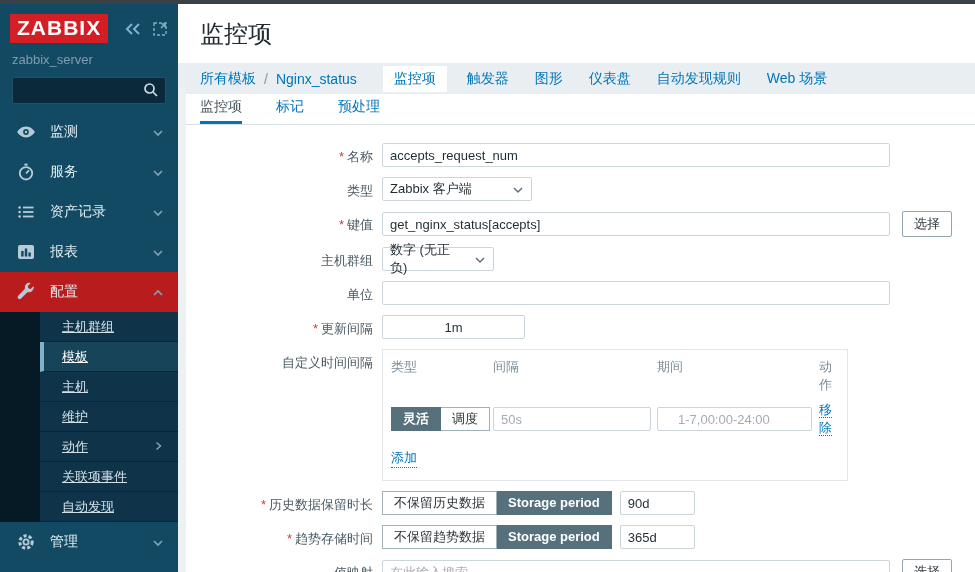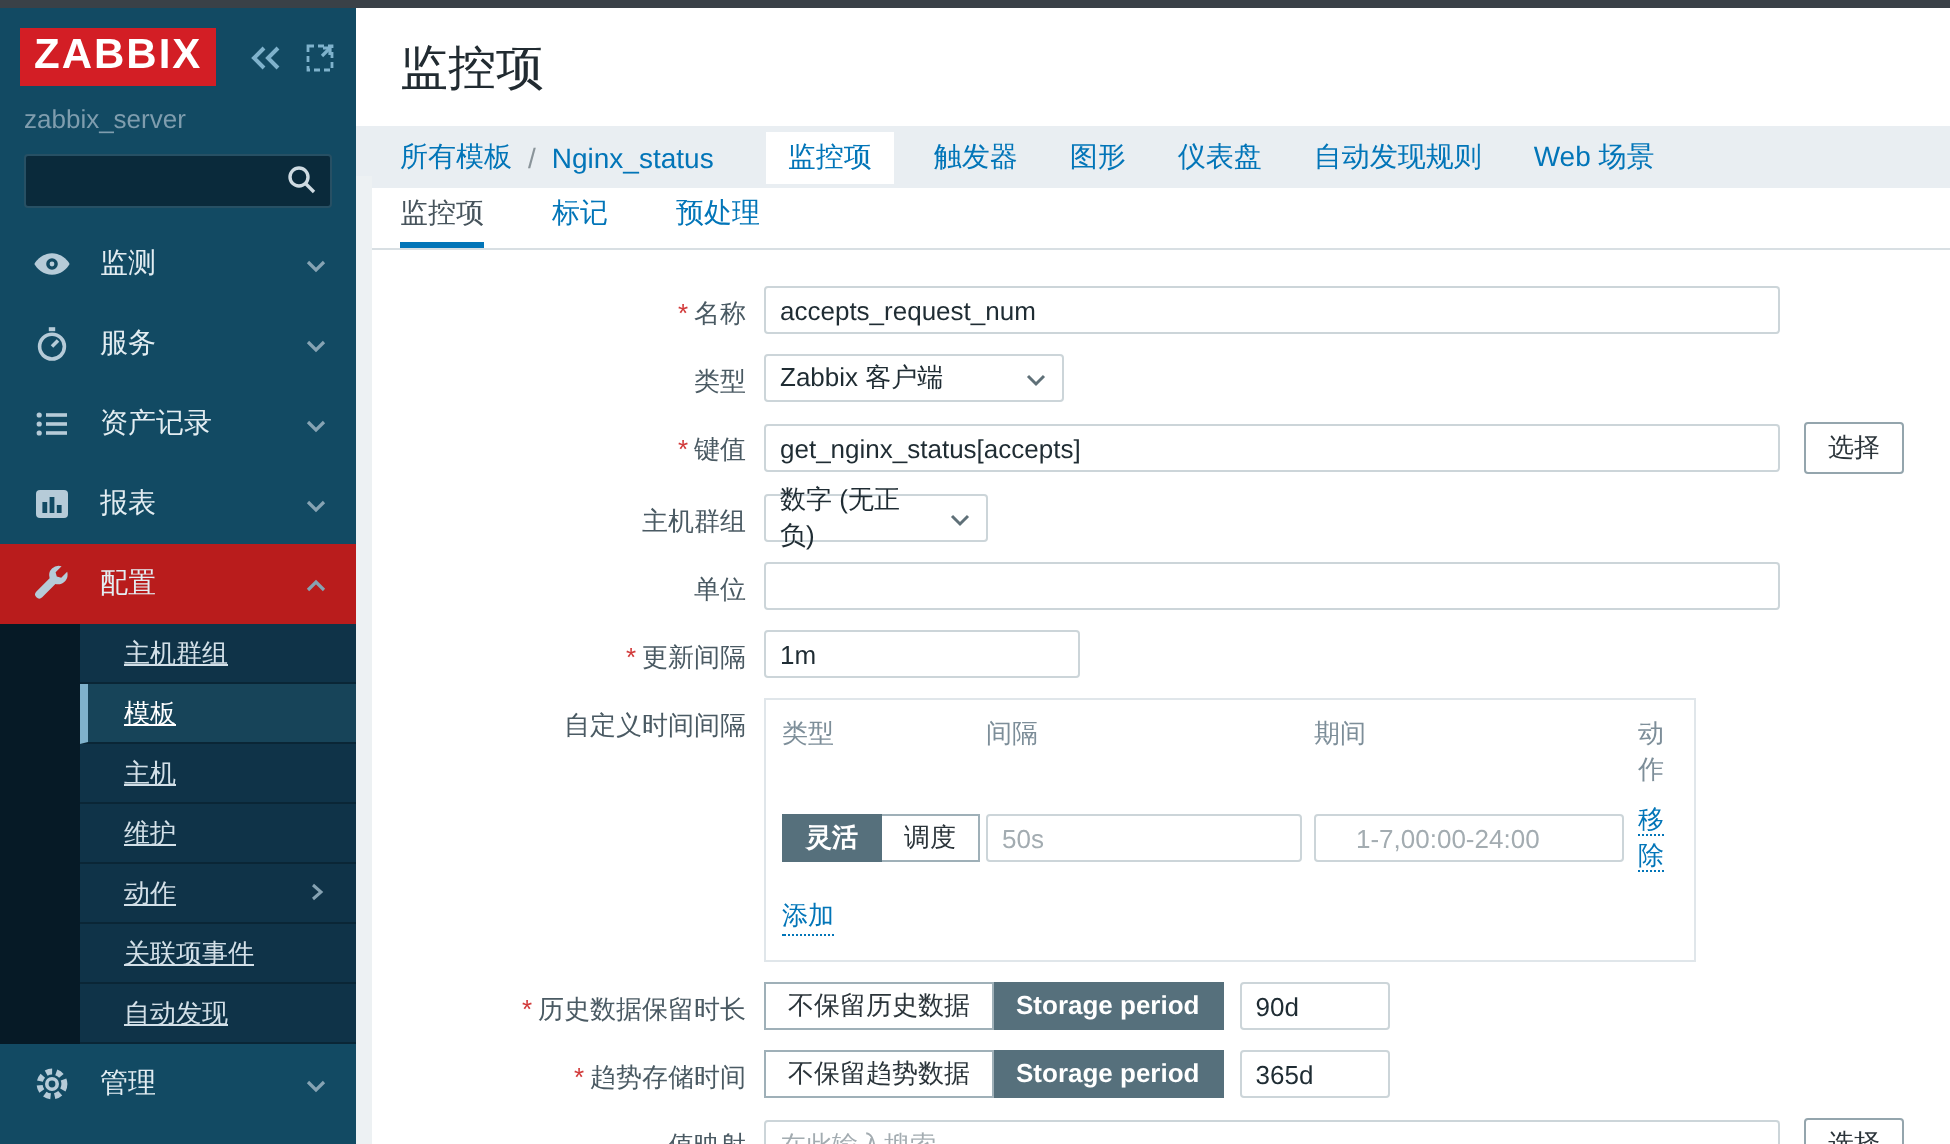--- a/index.html
+++ b/index.html
@@ -48,21 +48,21 @@
 
   .form { padding-top:18px; }
   .form-row { display:flex; align-items:flex-start; margin-bottom:10px; }
   .form-label { width:204px; flex-shrink:0; text-align:right; padding:5px 9px 0 0; color:#4a5a63; }
   .req { color:#d23b3b; margin-right:3px; }
   .field { display:flex; align-items:center; }
 
   .tin { height:24px; border:1px solid #ccd5d9; border-radius:2px; padding:0 7px; font-size:13px;
     color:#1f2c33; font-family:inherit; outline:none; background:#fff; }
   .tin::placeholder { color:#a3acb1; }
-  .w-lg { width:508px; } .w-type { width:150px; } .w-vtype { width:112px; } .w-upd { width:158px; }
+  .w-lg { width:508px; } .w-type { width:150px; } .w-vtype { width:112px; } .w-upd { width:143px;text-align:center; }
   .w-period { width:75px; margin-left:8px; } .w-int { width:158px; } .w-per2 { width:155px;padding-left:20px; }
 
   .select { display:inline-flex; align-items:center; justify-content:space-between; border:1px solid #ccd5d9;
     border-radius:2px; height:24px; padding:0 7px; background:#fff; cursor:pointer; }
   .select .sel-chev { margin-left:10px; flex-shrink:0; }
 
   .btn { height:26px; border:1px solid #94a5ad; background:#fff; border-radius:2px; padding:0 11px;
     font-size:13px; color:#2b343a; margin-left:12px; cursor:pointer; font-family:inherit; }
 
   .seg-group { display:inline-flex; }

